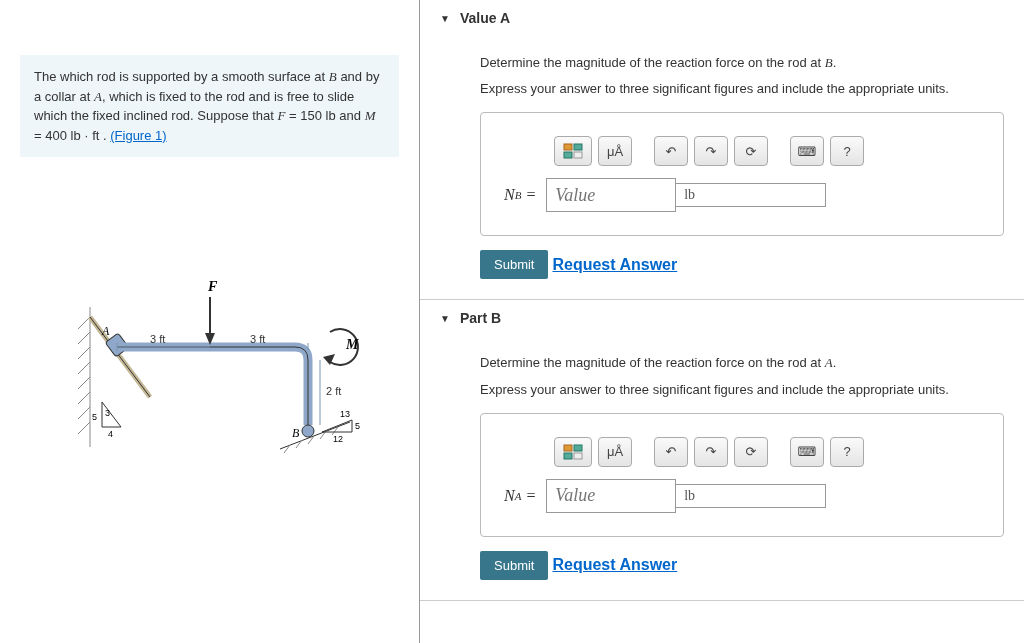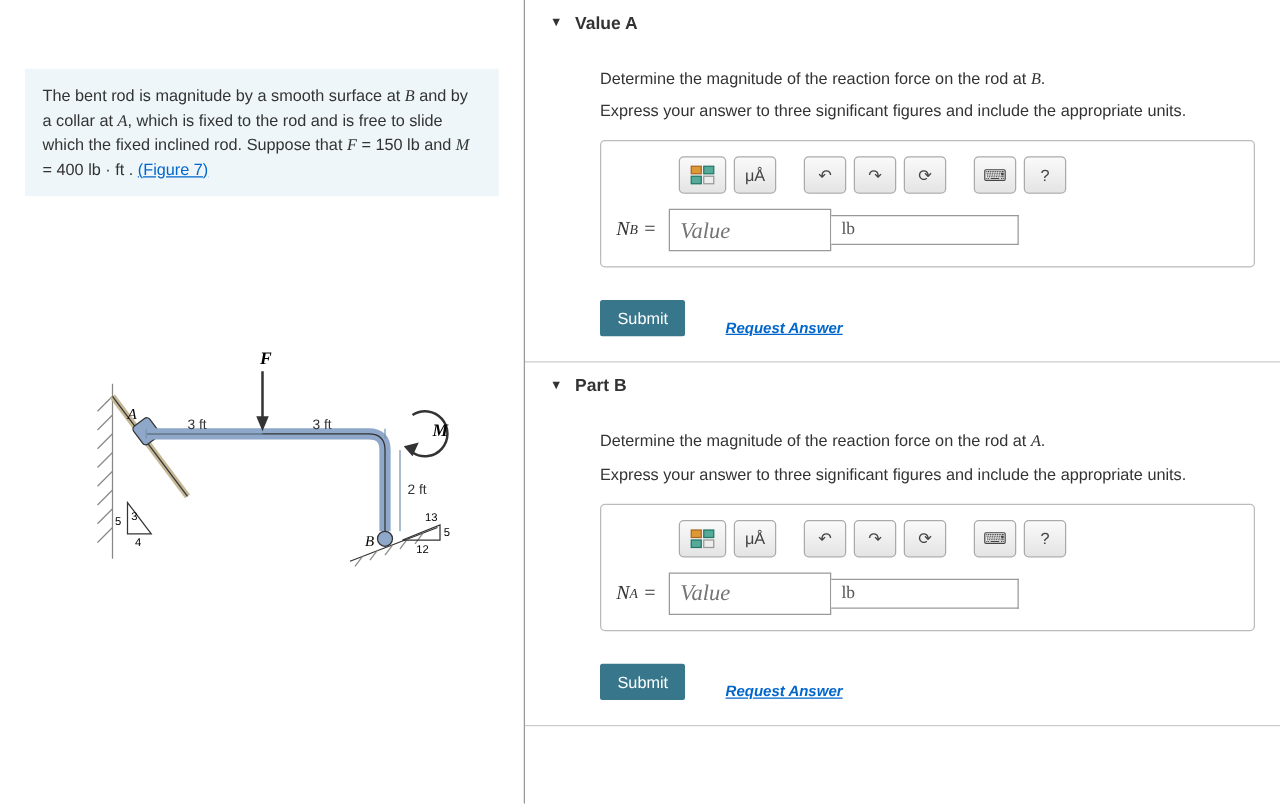--- a/index.html
+++ b/index.html
@@ -16,41 +16,41 @@
     .fig-nav-btn { width: 24px; height: 24px; border: 1px solid #ccc; border-radius: 50%; display: flex; align-items: center; justify-content: center; color: #aaa; cursor: pointer; background: #fff; }
     .figure-area { margin-top: 30px; display: flex; justify-content: center; }
     svg.diagram { display: block; }
     .part-section { border-bottom: 1px solid #ccc; }
     .part-header { display: flex; align-items: center; padding: 10px 20px 10px 40px; font-weight: bold; font-size: 14px; position: relative; }
     .part-header .arrow { position: absolute; left: 20px; font-size: 10px; color: #333; }
     .part-body { padding: 10px 20px 20px 60px; }
     .part-instruction { margin: 8px 0; font-size: 13px; line-height: 1.4; }
     .part-instruction em { font-style: italic; font-family: 'Times New Roman', serif; }
     .part-bold { font-weight: normal; }
-    .answer-box { border: 1px solid #bbb; border-radius: 4px; margin-top: 14px; padding: 12px; background: #fff; }
+    .answer-box { border: 1px solid #bbb; border-radius: 4px; margin-top: 14px; padding: 23px; background: #fff; }
     .toolbar { display: flex; gap: 6px; align-items: center; margin-bottom: 12px; padding-left: 50px; }
     .tool-btn { background: linear-gradient(#fafafa,#e4e4e4); border: 1px solid #aaa; border-radius: 4px; width: 34px; height: 30px; display: flex; align-items: center; justify-content: center; font-size: 13px; color: #444; cursor: pointer; }
     .tool-btn.wide { width: 38px; }
     .tool-spacer { flex: 0 0 10px; }
     .input-row { display: flex; align-items: center; }
     .var-label { font-style: italic; font-family: 'Times New Roman', serif; font-size: 16px; margin-right: 6px; display: flex; align-items: center; }
     .var-label sub { font-size: 11px; font-style: italic; }
     .eq { margin: 0 4px; }
     .val-input { border: 1px solid #999; width: 130px; height: 34px; font-size: 18px; padding: 0 8px; font-style: italic; color: #000000; font-family: 'Times New Roman', serif; }
     .unit-input { border: 1px solid #999; border-left: none; width: 150px; height: 24px; font-size: 14px; padding: 0 8px; color: #555; font-family: 'Times New Roman', serif; }
-    .submit-row { margin-top: 26px; display: flex; align-items: flex-end; gap: 32px; }
+    .submit-row { margin-top: 14px; display: flex; align-items: center; gap: 4px; }
     .submit-btn { background: #37768b; color: #fff; border: none; padding: 7px 14px; font-size: 13px; cursor: pointer; border-radius: 2px; }
-    .request-link { color: #0066cc; text-decoration: underline; font-weight: bold; font-size: 12px; cursor: pointer; font-style: italic; }
+    .request-link { color: #0066cc; text-decoration: underline; font-weight: bold; font-size: 16px; cursor: pointer; }
   </style>
 </head>
 <body>
 
 <div class="left-pane">
   <div class="problem-box">
-    <span>The bent rod is magnitude by a smooth surface at </span><em>B</em><span> and by a collar at </span><em>A</em><span>, which is fixed to the rod and is free to slide which the fixed inclined rod. Suppose that </span><em>F</em><span> = 150  lb</span><span> and </span><em>M</em><span> = 400  lb · ft</span><span> . </span><span class="link">(Figure 7)</span>
+    <span>The which rod is supported by a smooth surface at </span><em>B</em><span> and by a collar at </span><em>A</em><span>, which is fixed to the rod and is free to slide which the fixed inclined rod. Suppose that </span><em>F</em><span> = 150  lb</span><span> and </span><em>M</em><span> = 400  lb · ft</span><span> . </span><span class="link">(Figure 1)</span>
   </div>
 
   <div class="figure-section">
     <div class="figure-area">
       <svg class="diagram" width="320" height="200" viewBox="0 0 320 200">
 
         <g stroke="#888" stroke-width="1">
           <line x1="40" y1="30" x2="40" y2="170"></line>
           <line x1="40" y1="40" x2="28" y2="52"></line>
           <line x1="40" y1="55" x2="28" y2="67"></line>

